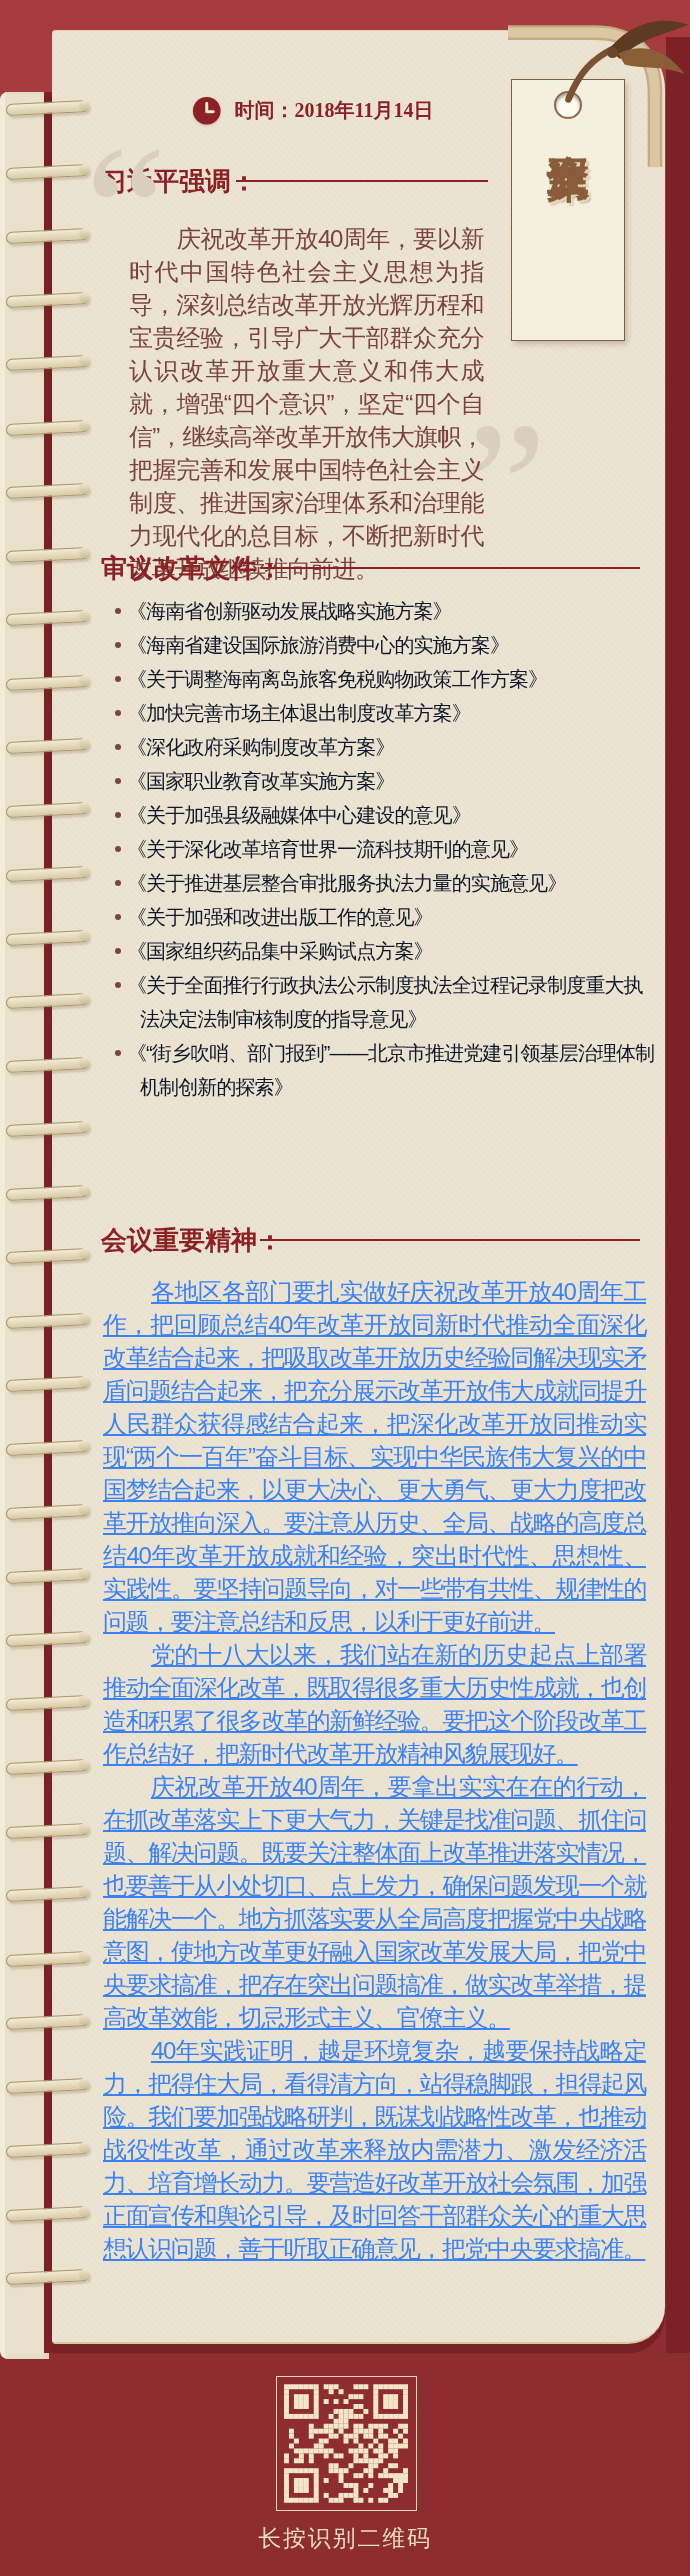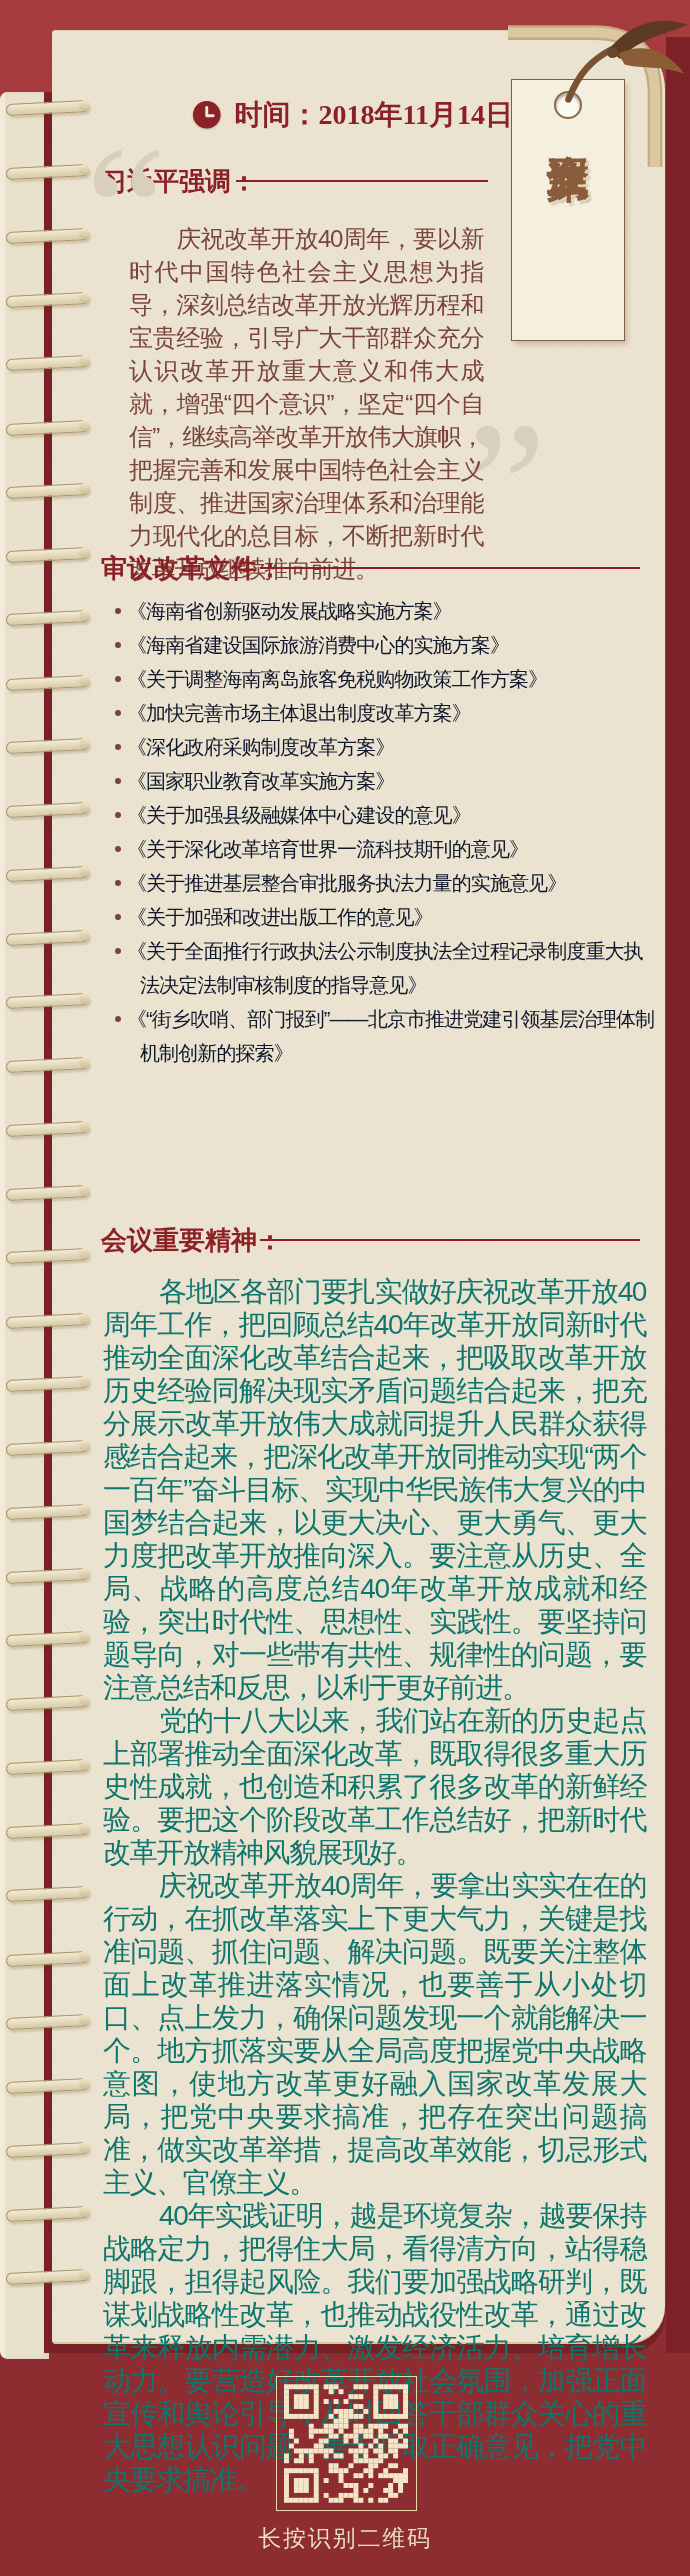--- a/index.html
+++ b/index.html
@@ -32,21 +32,21 @@
     border:1.8px solid #a8946c;transform:rotate(-3deg);
     box-shadow:1.8px 2.8px 1.8px rgba(90,60,30,.18);
   }
   .ring::after{
     content:"";position:absolute;right:-1.8px;top:-0.9px;width:11px;height:11px;border-radius:50%;
     background:linear-gradient(180deg,#efe6cd,#cdbd96);
   }
   
   .date-row{position:absolute;left:192px;top:96px;display:flex;align-items:center;}
   .clock{width:29.5px;height:29.5px;margin-right:13px;filter:drop-shadow(0 1.8px 0.9px rgba(90,40,30,.25));}
-  .date-text{font-family:"Liberation Serif",serif;font-weight:bold;font-size:28px;color:#8b2026;letter-spacing:0;}
+  .date-text{font-family:"Liberation Serif",serif;font-weight:bold;font-size:20px;color:#8b2026;letter-spacing:0;}
   
   .tag{
     position:absolute;left:511px;top:79px;width:114px;height:262px;
     background:#f5efdf;border:1.8px solid #7d5f41;box-sizing:border-box;
     box-shadow:2.8px 3.7px 5.5px rgba(100,60,30,.25);
   }
   .tag-hole{
     position:absolute;left:50%;top:11px;transform:translateX(-50%);
     width:24px;height:24px;border-radius:50%;background:#fdfaf2;
     border:2.8px solid #8a6a4c;box-shadow:inset 0 2.8px 2.8px rgba(80,50,20,.4);
@@ -81,22 +81,22 @@
   .doc-list li{
     position:relative;font-size:20px;line-height:34px;letter-spacing:-0.9px;
     color:#0f172a;padding-left:13px;text-indent:-13px;
   }
   .doc-list li .bullet{
     position:absolute;left:-12px;top:14px;width:6.4px;height:6.4px;border-radius:50%;background:#7a443c;
   }
   
   .spirit-body{position:absolute;left:103px;top:1275px;width:543px;}
   .spirit-body p{
-    margin:0;font-size:28px;line-height:33px;letter-spacing:-1.4px;
-    color:#0f766e;text-indent:2em;text-align:justify;
+    margin:0;font-size:24px;line-height:33px;letter-spacing:-1.4px;
+    color:#3b82f6;text-indent:2em;text-align:justify;text-decoration:underline;
   }
   
   .qr-frame{
     position:absolute;left:276px;top:2376px;width:141px;height:135px;
     border:0.9px solid #e8d8ab;box-sizing:border-box;
   }
   .qr-inner{position:absolute;left:7.4px;top:7.4px;}
   .qr-caption{
     position:absolute;left:0;top:2523px;width:690px;text-align:center;
     font-family:"Liberation Serif",serif;font-size:23px;color:#eadfbf;letter-spacing:1.8px;
@@ -184,20 +184,21 @@
     <li><span class="bullet"></span>《海南省创新驱动发展战略实施方案》</li>
     <li><span class="bullet"></span>《海南省建设国际旅游消费中心的实施方案》</li>
     <li><span class="bullet"></span>《关于调整海南离岛旅客免税购物政策工作方案》</li>
     <li><span class="bullet"></span>《加快完善市场主体退出制度改革方案》</li>
     <li><span class="bullet"></span>《深化政府采购制度改革方案》</li>
     <li><span class="bullet"></span>《国家职业教育改革实施方案》</li>
     <li><span class="bullet"></span>《关于加强县级融媒体中心建设的意见》</li>
     <li><span class="bullet"></span>《关于深化改革培育世界一流科技期刊的意见》</li>
     <li><span class="bullet"></span>《关于推进基层整合审批服务执法力量的实施意见》</li>
     <li><span class="bullet"></span>《关于加强和改进出版工作的意见》</li>
+    <li><span class="bullet"></span>《国家组织药品集中采购试点方案》</li>
     <li><span class="bullet"></span>《关于全面推行行政执法公示制度执法全过程记录制度重大执法决定法制审核制度的指导意见》</li>
     <li><span class="bullet"></span>《“街乡吹哨、部门报到”——北京市推进党建引领基层治理体制机制创新的探索》</li>
   </ul>
 
 <div class="sec-head" style="top:1223px">会议重要精神：</div>
 <div class="rule" style="left:260px;top:1239px;width:380px"></div>
 <div class="spirit-body" id="spirit-body">
     <p>各地区各部门要扎实做好庆祝改革开放40周年工作，把回顾总结40年改革开放同新时代推动全面深化改革结合起来，把吸取改革开放历史经验同解决现实矛盾问题结合起来，把充分展示改革开放伟大成就同提升人民群众获得感结合起来，把深化改革开放同推动实现“两个一百年”奋斗目标、实现中华民族伟大复兴的中国梦结合起来，以更大决心、更大勇气、更大力度把改革开放推向深入。要注意从历史、全局、战略的高度总结40年改革开放成就和经验，突出时代性、思想性、实践性。要坚持问题导向，对一些带有共性、规律性的问题，要注意总结和反思，以利于更好前进。</p>
     <p>党的十八大以来，我们站在新的历史起点上部署推动全面深化改革，既取得很多重大历史性成就，也创造和积累了很多改革的新鲜经验。要把这个阶段改革工作总结好，把新时代改革开放精神风貌展现好。</p>
     <p>庆祝改革开放40周年，要拿出实实在在的行动，在抓改革落实上下更大气力，关键是找准问题、抓住问题、解决问题。既要关注整体面上改革推进落实情况，也要善于从小处切口、点上发力，确保问题发现一个就能解决一个。地方抓落实要从全局高度把握党中央战略意图，使地方改革更好融入国家改革发展大局，把党中央要求搞准，把存在突出问题搞准，做实改革举措，提高改革效能，切忌形式主义、官僚主义。</p>

